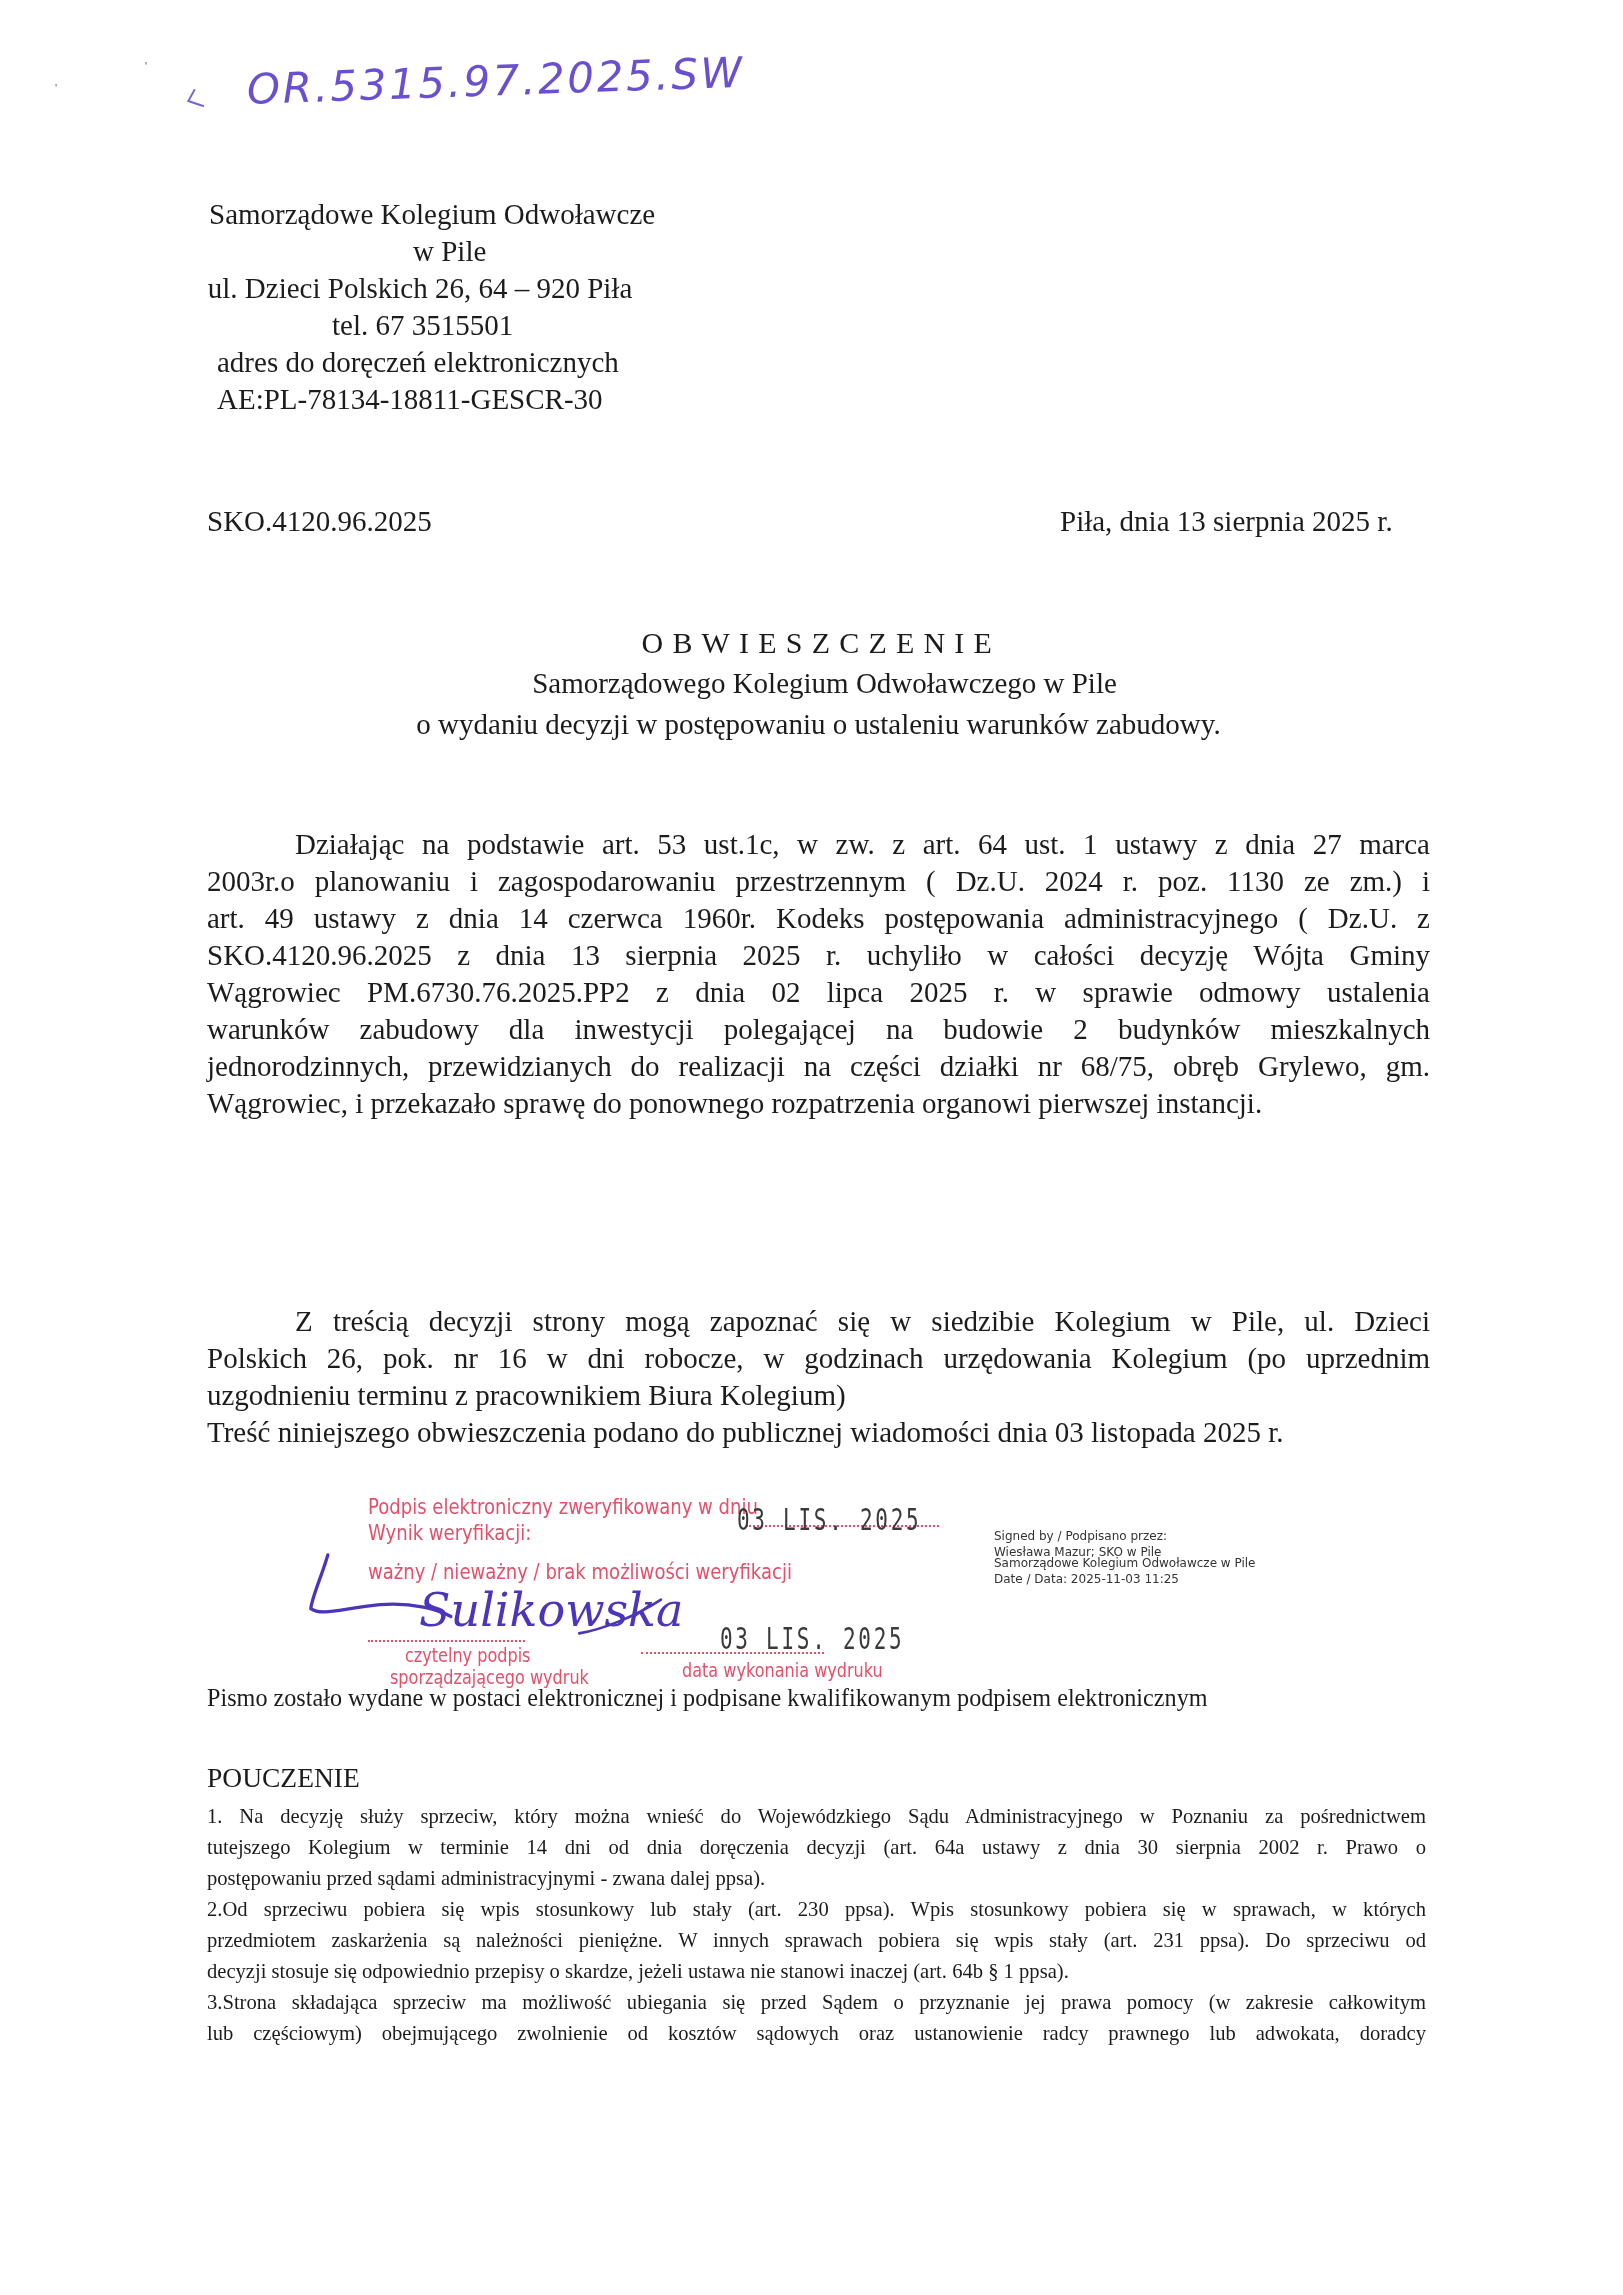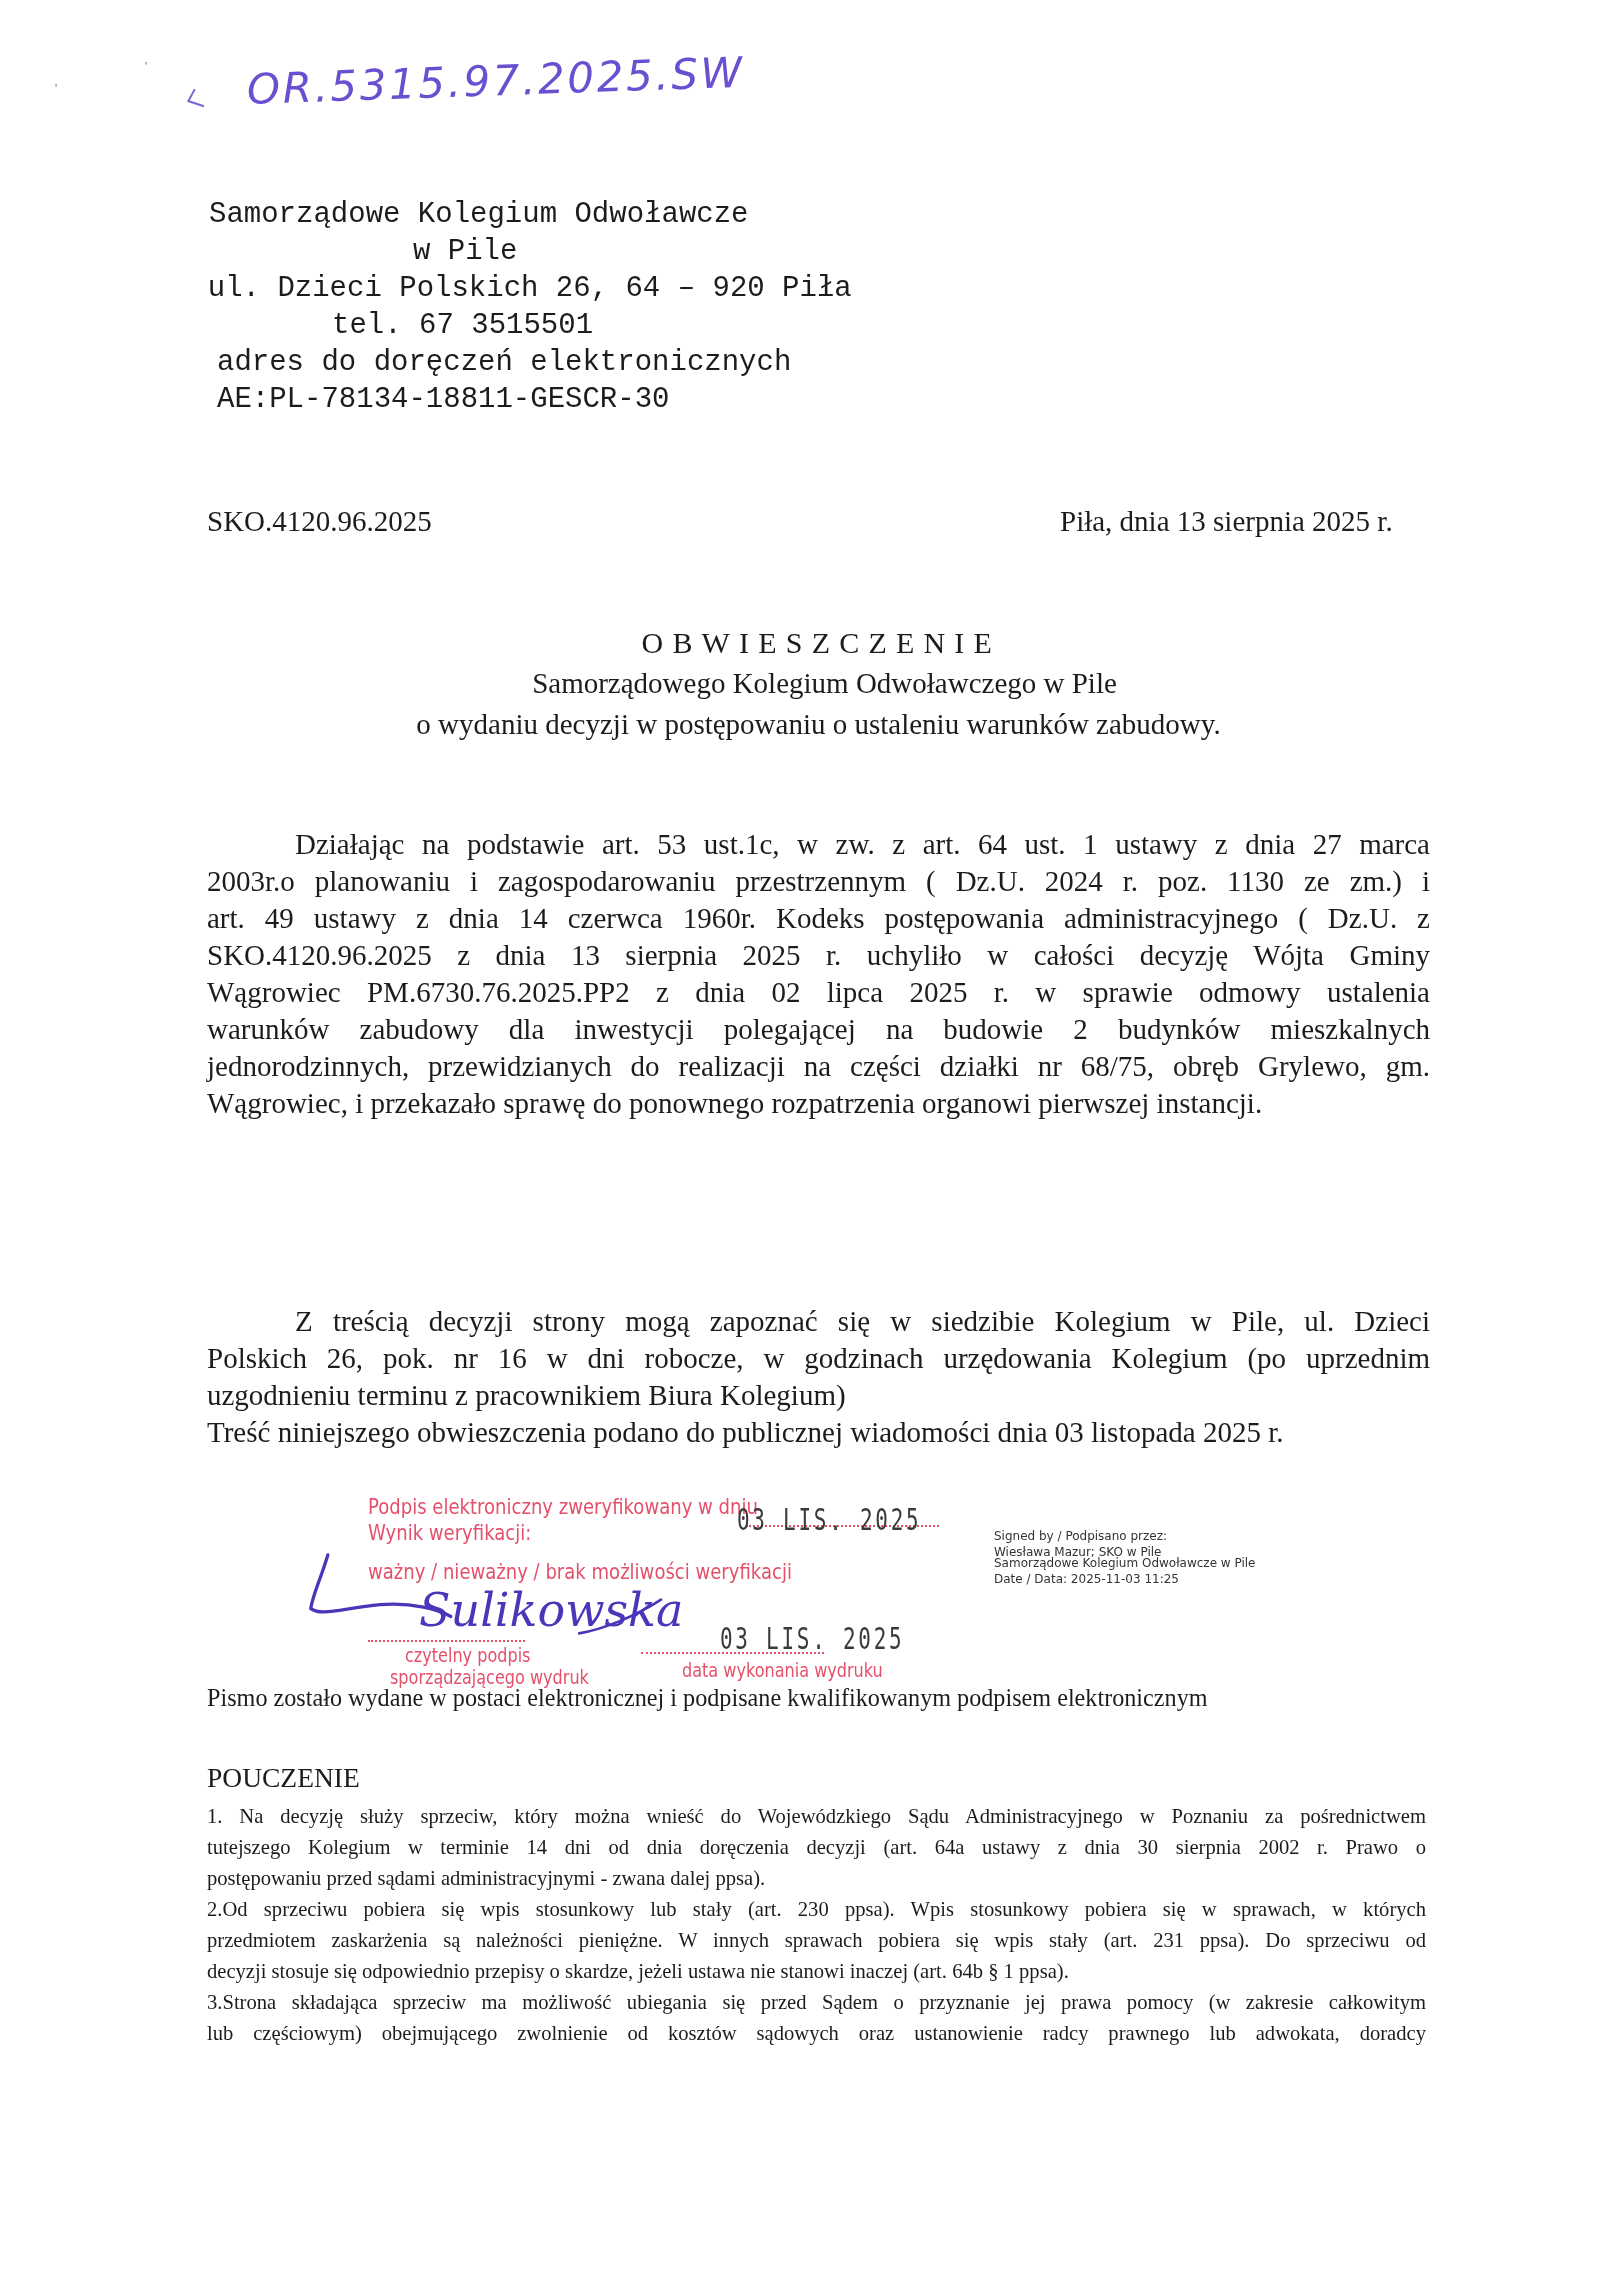--- a/index.html
+++ b/index.html
@@ -3,21 +3,21 @@
 <meta charset="utf-8">
 <style>
   html, body { margin: 0; padding: 0; background: #ffffff; }
   body { width: 1623px; height: 2295px; position: relative; overflow: hidden;
          font-family: "Liberation Serif", "DejaVu Serif", serif; color: #1c1c1c; }
   .abs { position: absolute; }
   .handwritten { font-family: "DejaVu Sans", sans-serif; color: #6a4fd0; font-style: italic;
                  font-size: 42px; letter-spacing: 2.6px; transform: rotate(-2deg); transform-origin: left center; }
   .mark { color: #6b5a4a; font-size: 11.8px; }
   .header-block { left: 196px; top: 196px; width: 537px; font-size: 29px; line-height: 37px; }
-  .header-block div { white-space: nowrap; font-family: Liberation Mono, monospace; }
+  .header-block div { white-space: nowrap; }
   .ref-line { top: 505px; font-size: 29px; white-space: nowrap; }
   .title-block { left: 0; width: 1623px; text-align: center; top: 622px; font-family: Liberation Serif, serif; }
   .title-main { font-size: 30px; letter-spacing: 9.2px; line-height: 41px; }
   .title-sub { font-size: 29px; line-height: 41px; text-align: center; }
   .para { left: 207px; width: 1223px; font-size: 29px; line-height: 37px; }
   .para .line { text-align: justify; text-align-last: justify; white-space: nowrap; display: block; height: 37px; }
   .para .line.last { text-align-last: left; }
   .para .line.indent { padding-left: 88px; }
   .stamp { color: #e4506a; font-family: "DejaVu Sans", "Liberation Sans", sans-serif; }
   .stamp-text { font-size: 22px; white-space: nowrap; transform: scaleX(0.82); transform-origin: left center; }

